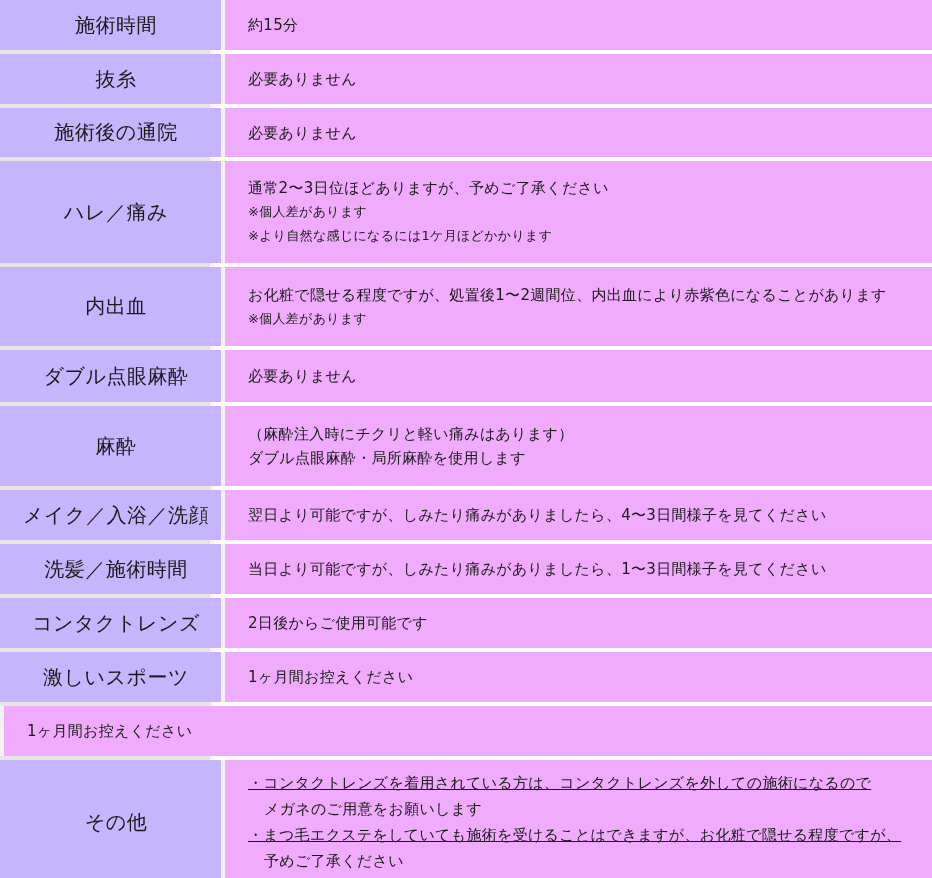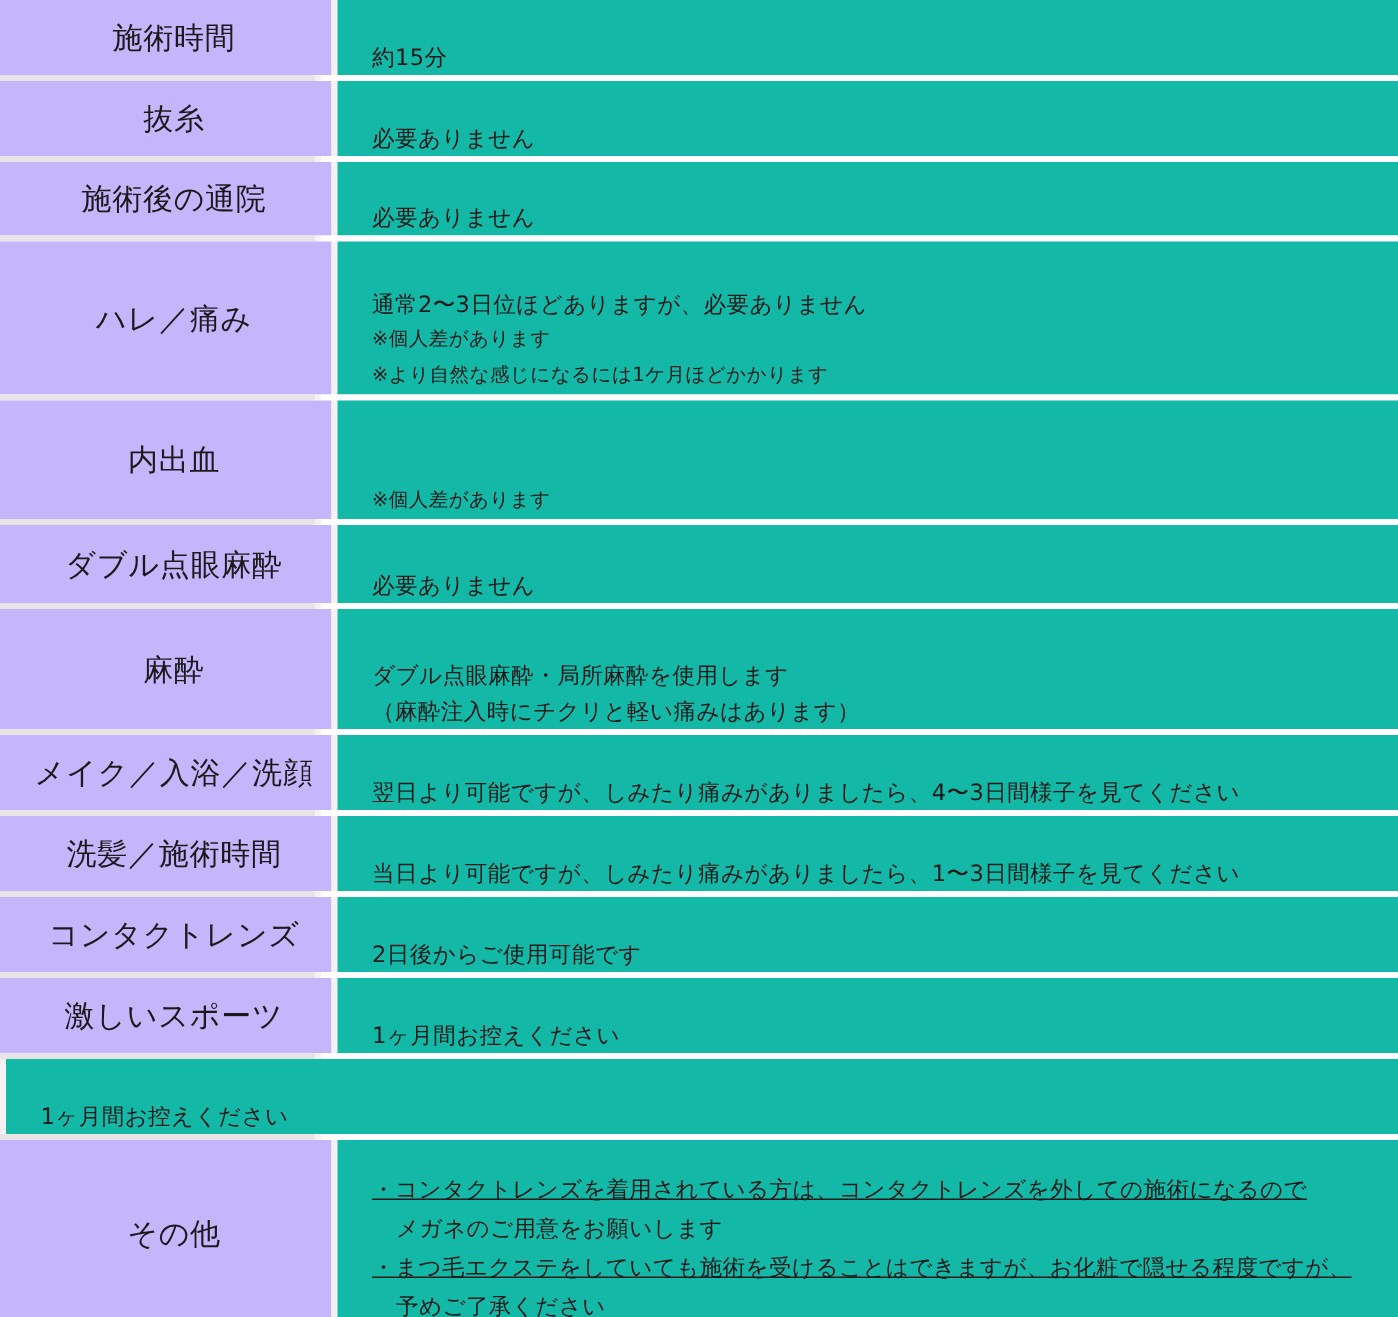--- a/index.html
+++ b/index.html
@@ -5,25 +5,25 @@
     html, body { margin: 0; padding: 0; background: #ffffff; }
     body { width: 932px; height: 878px; overflow: hidden; font-family: "DejaVu Sans", "Liberation Sans", sans-serif; color: #1a1a1a; }
     .table { position: relative; width: 932px; }
     .row { display: flex; width: 932px; box-sizing: border-box; }
     .sep { height: 4px; display: flex; }
     .sep .sep-left { width: 210px; background: #e8e4e6; }
     .sep .sep-mid { width: 4px; background: #f3f1f2; }
     .sep .sep-right { flex: 1; background: #ffffff; }
     .th { width: 210px; background: #c4b5fd; display: flex; align-items: center; justify-content: center; font-size: 20px; letter-spacing: 0.5px; text-align: center; padding-left: 11px; }
     .gap { width: 4px; background: #f3f1f2; }
-    .td { flex: 1; background: #14b8a6; display: flex; flex-direction: column; justify-content: flex-end; padding-left: 23px; font-size: 15px; letter-spacing: 0.3px; }
+    .td { flex: 1; background: #f0abfc; display: flex; flex-direction: column; justify-content: center; padding-left: 23px; font-size: 15px; letter-spacing: 0.3px; }
     .td .line { line-height: 24px; white-space: nowrap; }
     .td .note { font-size: 13px; line-height: 24px; white-space: nowrap; }
     .td .bullet { line-height: 26px; white-space: nowrap; text-decoration: underline; }
-    .td .bullet-cont { line-height: 26px; white-space: nowrap; padding-left: 16px; }
+    .td .bullet-cont { line-height: 26px; white-space: nowrap; padding-left: 16px; font-family: Liberation Serif, serif; }
   </style>
 </head>
 <body>
 
 <div class="table">
 
   <div class="row" style="height:50px">
     <div class="th">施術時間</div>
     <div class="gap"></div>
     <div class="td">
@@ -59,35 +59,36 @@
   <div class="sep">
       <div class="sep-left"></div>
       <div class="sep-mid"></div>
       <div class="sep-right"></div>
     </div>
 
   <div class="row" style="height:102px">
     <div class="th">ハレ／痛み</div>
     <div class="gap"></div>
     <div class="td">
-      <div class="line">通常2〜3日位ほどありますが、必要ありません</div>
+      <div class="line">通常2〜3日位ほどありますが、予めご了承ください</div>
       <div class="note">※個人差があります</div>
       <div class="note">※より自然な感じになるには1ケ月ほどかかります</div>
     </div>
   </div>
   <div class="sep">
       <div class="sep-left"></div>
       <div class="sep-mid"></div>
       <div class="sep-right"></div>
     </div>
 
   <div class="row" style="height:79px">
     <div class="th">内出血</div>
     <div class="gap"></div>
     <div class="td">
+      <div class="line">お化粧で隠せる程度ですが、処置後1〜2週間位、内出血により赤紫色になることがあります</div>
       <div class="note">※個人差があります</div>
     </div>
   </div>
   <div class="sep">
       <div class="sep-left"></div>
       <div class="sep-mid"></div>
       <div class="sep-right"></div>
     </div>
 
   <div class="row" style="height:52px">
@@ -100,22 +101,22 @@
   <div class="sep">
       <div class="sep-left"></div>
       <div class="sep-mid"></div>
       <div class="sep-right"></div>
     </div>
 
   <div class="row" style="height:80px">
     <div class="th">麻酔</div>
     <div class="gap"></div>
     <div class="td">
+      <div class="line">（麻酔注入時にチクリと軽い痛みはあります）</div>
       <div class="line">ダブル点眼麻酔・局所麻酔を使用します</div>
-      <div class="line">（麻酔注入時にチクリと軽い痛みはあります）</div>
     </div>
   </div>
   <div class="sep">
       <div class="sep-left"></div>
       <div class="sep-mid"></div>
       <div class="sep-right"></div>
     </div>
 
   <div class="row" style="height:50px">
     <div class="th">メイク／入浴／洗顔</div>

